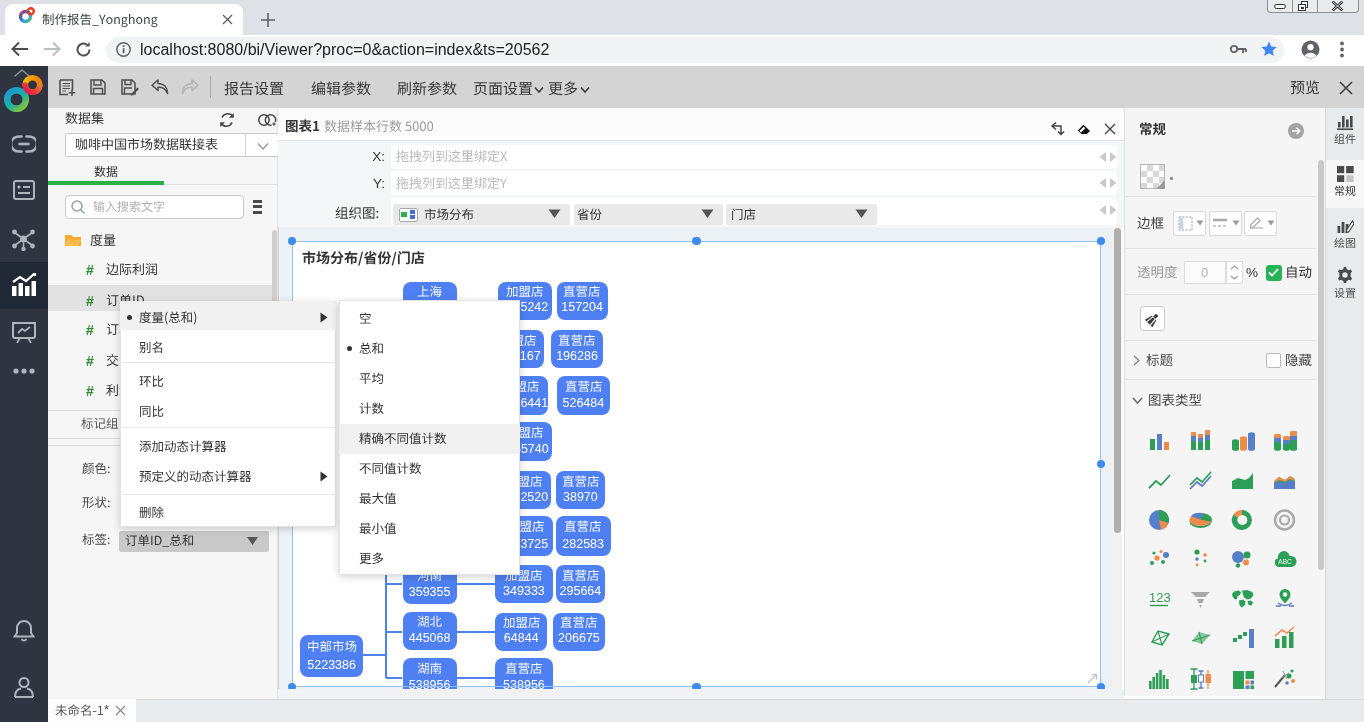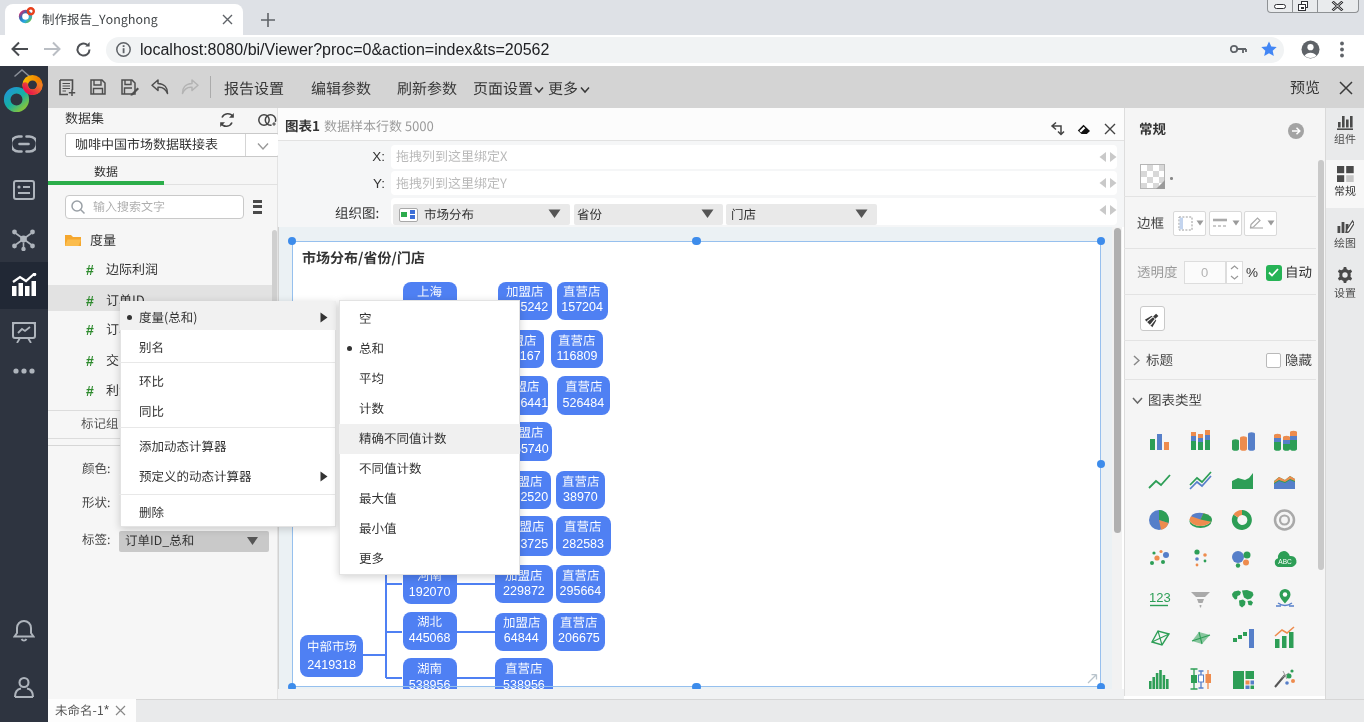--- a/index.html
+++ b/index.html
@@ -676,37 +676,37 @@
 <div style="position:absolute;left:164.7px;top:435.5px;width:40.3px;height:2px;background:#4f80f3"></div>
 <div style="position:absolute;left:8.0px;top:394.3px;width:63.3px;height:42.2px;background:#4f80f3;border-radius:8px"></div>
 <svg style="position:absolute;left:14.6px;top:409.9px;overflow:visible" width="1" height="1">
       <g fill="#fff" transform="scale(0.01250,-0.01250)">
         <use href="#r4E2D" x="0"></use>
         <use href="#r90E8" x="1000"></use>
         <use href="#r5E02" x="2000"></use>
         <use href="#r573A" x="3000"></use>
       </g>
     </svg>
-<div style="position:absolute;left:8.0px;top:417.0px;width:63.3px;height:16px;font:12.5px &quot;Liberation Sans&quot;;color:#fff;text-align:center">2419318</div>
+<div style="position:absolute;left:8.0px;top:417.0px;width:63.3px;height:16px;font:12.5px &quot;Liberation Sans&quot;;color:#fff;text-align:center">5223386</div>
 <div style="position:absolute;left:110.5px;top:40.5px;width:54.4px;height:38.0px;background:#4f80f3;border-radius:8px"></div>
 <svg style="position:absolute;left:125.2px;top:55.1px;overflow:visible" width="1" height="1">
       <g fill="#fff" transform="scale(0.01250,-0.01250)">
         <use href="#r4E0A" x="0"></use>
         <use href="#r6D77" x="1000"></use>
       </g>
     </svg>
 <div style="position:absolute;left:110.5px;top:59.0px;width:54.4px;height:16px;font:12.5px &quot;Liberation Sans&quot;;color:#fff;text-align:center">1165242</div>
 <div style="position:absolute;left:110.5px;top:324.0px;width:54.2px;height:39.4px;background:#4f80f3;border-radius:8px"></div>
 <svg style="position:absolute;left:125.1px;top:338.9px;overflow:visible" width="1" height="1">
       <g fill="#fff" transform="scale(0.01250,-0.01250)">
         <use href="#r6CB3" x="0"></use>
         <use href="#r5357" x="1000"></use>
       </g>
     </svg>
-<div style="position:absolute;left:110.5px;top:343.9px;width:54.2px;height:16px;font:12.5px &quot;Liberation Sans&quot;;color:#fff;text-align:center">192070</div>
+<div style="position:absolute;left:110.5px;top:343.9px;width:54.2px;height:16px;font:12.5px &quot;Liberation Sans&quot;;color:#fff;text-align:center">359355</div>
 <div style="position:absolute;left:110.5px;top:370.5px;width:54.2px;height:38.5px;background:#4f80f3;border-radius:8px"></div>
 <svg style="position:absolute;left:125.1px;top:385.2px;overflow:visible" width="1" height="1">
       <g fill="#fff" transform="scale(0.01250,-0.01250)">
         <use href="#r6E56" x="0"></use>
         <use href="#r5317" x="1000"></use>
       </g>
     </svg>
 <div style="position:absolute;left:110.5px;top:389.5px;width:54.2px;height:16px;font:12.5px &quot;Liberation Sans&quot;;color:#fff;text-align:center">445068</div>
 <div style="position:absolute;left:110.5px;top:417.0px;width:54.2px;height:39.0px;background:#4f80f3;border-radius:8px"></div>
 <svg style="position:absolute;left:125.1px;top:431.8px;overflow:visible" width="1" height="1">
@@ -744,21 +744,21 @@
     </svg>
 <div style="position:absolute;left:207.0px;top:107.7px;height:16px;font:12.5px &quot;Liberation Sans&quot;;color:#fff">220167</div>
 <div style="position:absolute;left:259.0px;top:89.4px;width:52.0px;height:37.8px;background:#4f80f3;border-radius:8px"></div>
 <svg style="position:absolute;left:266.2px;top:103.9px;overflow:visible" width="1" height="1">
       <g fill="#fff" transform="scale(0.01250,-0.01250)">
         <use href="#r76F4" x="0"></use>
         <use href="#r8425" x="1000"></use>
         <use href="#r5E97" x="2000"></use>
       </g>
     </svg>
-<div style="position:absolute;left:259.0px;top:107.7px;width:52.0px;height:16px;font:12.5px &quot;Liberation Sans&quot;;color:#fff;text-align:center">116809</div>
+<div style="position:absolute;left:259.0px;top:107.7px;width:52.0px;height:16px;font:12.5px &quot;Liberation Sans&quot;;color:#fff;text-align:center">196286</div>
 <div style="position:absolute;left:201.6px;top:135.4px;width:54.0px;height:39.1px;background:#4f80f3;border-radius:8px"></div>
 <svg style="position:absolute;left:209.9px;top:150.2px;overflow:visible" width="1" height="1">
       <g fill="#fff" transform="scale(0.01250,-0.01250)">
         <use href="#r52A0" x="0"></use>
         <use href="#r76DF" x="1000"></use>
         <use href="#r5E97" x="2000"></use>
       </g>
     </svg>
 <div style="position:absolute;left:214.5px;top:155.0px;height:16px;font:12.5px &quot;Liberation Sans&quot;;color:#fff">156441</div>
 <div style="position:absolute;left:265.0px;top:135.4px;width:52.7px;height:39.1px;background:#4f80f3;border-radius:8px"></div>
@@ -816,21 +816,21 @@
     </svg>
 <div style="position:absolute;left:263.5px;top:295.8px;width:55.3px;height:16px;font:12.5px &quot;Liberation Sans&quot;;color:#fff;text-align:center">282583</div>
 <div style="position:absolute;left:203.3px;top:324.3px;width:57.3px;height:38.2px;background:#4f80f3;border-radius:8px"></div>
 <svg style="position:absolute;left:213.2px;top:338.9px;overflow:visible" width="1" height="1">
       <g fill="#fff" transform="scale(0.01250,-0.01250)">
         <use href="#r52A0" x="0"></use>
         <use href="#r76DF" x="1000"></use>
         <use href="#r5E97" x="2000"></use>
       </g>
     </svg>
-<div style="position:absolute;left:203.3px;top:343.0px;width:57.3px;height:16px;font:12.5px &quot;Liberation Sans&quot;;color:#fff;text-align:center">229872</div>
+<div style="position:absolute;left:203.3px;top:343.0px;width:57.3px;height:16px;font:12.5px &quot;Liberation Sans&quot;;color:#fff;text-align:center">349333</div>
 <div style="position:absolute;left:263.5px;top:324.3px;width:49.8px;height:38.2px;background:#4f80f3;border-radius:8px"></div>
 <svg style="position:absolute;left:269.6px;top:338.9px;overflow:visible" width="1" height="1">
       <g fill="#fff" transform="scale(0.01250,-0.01250)">
         <use href="#r76F4" x="0"></use>
         <use href="#r8425" x="1000"></use>
         <use href="#r5E97" x="2000"></use>
       </g>
     </svg>
 <div style="position:absolute;left:263.5px;top:343.0px;width:49.8px;height:16px;font:12.5px &quot;Liberation Sans&quot;;color:#fff;text-align:center">295664</div>
 <div style="position:absolute;left:203.3px;top:371.6px;width:51.9px;height:38.1px;background:#4f80f3;border-radius:8px"></div>

